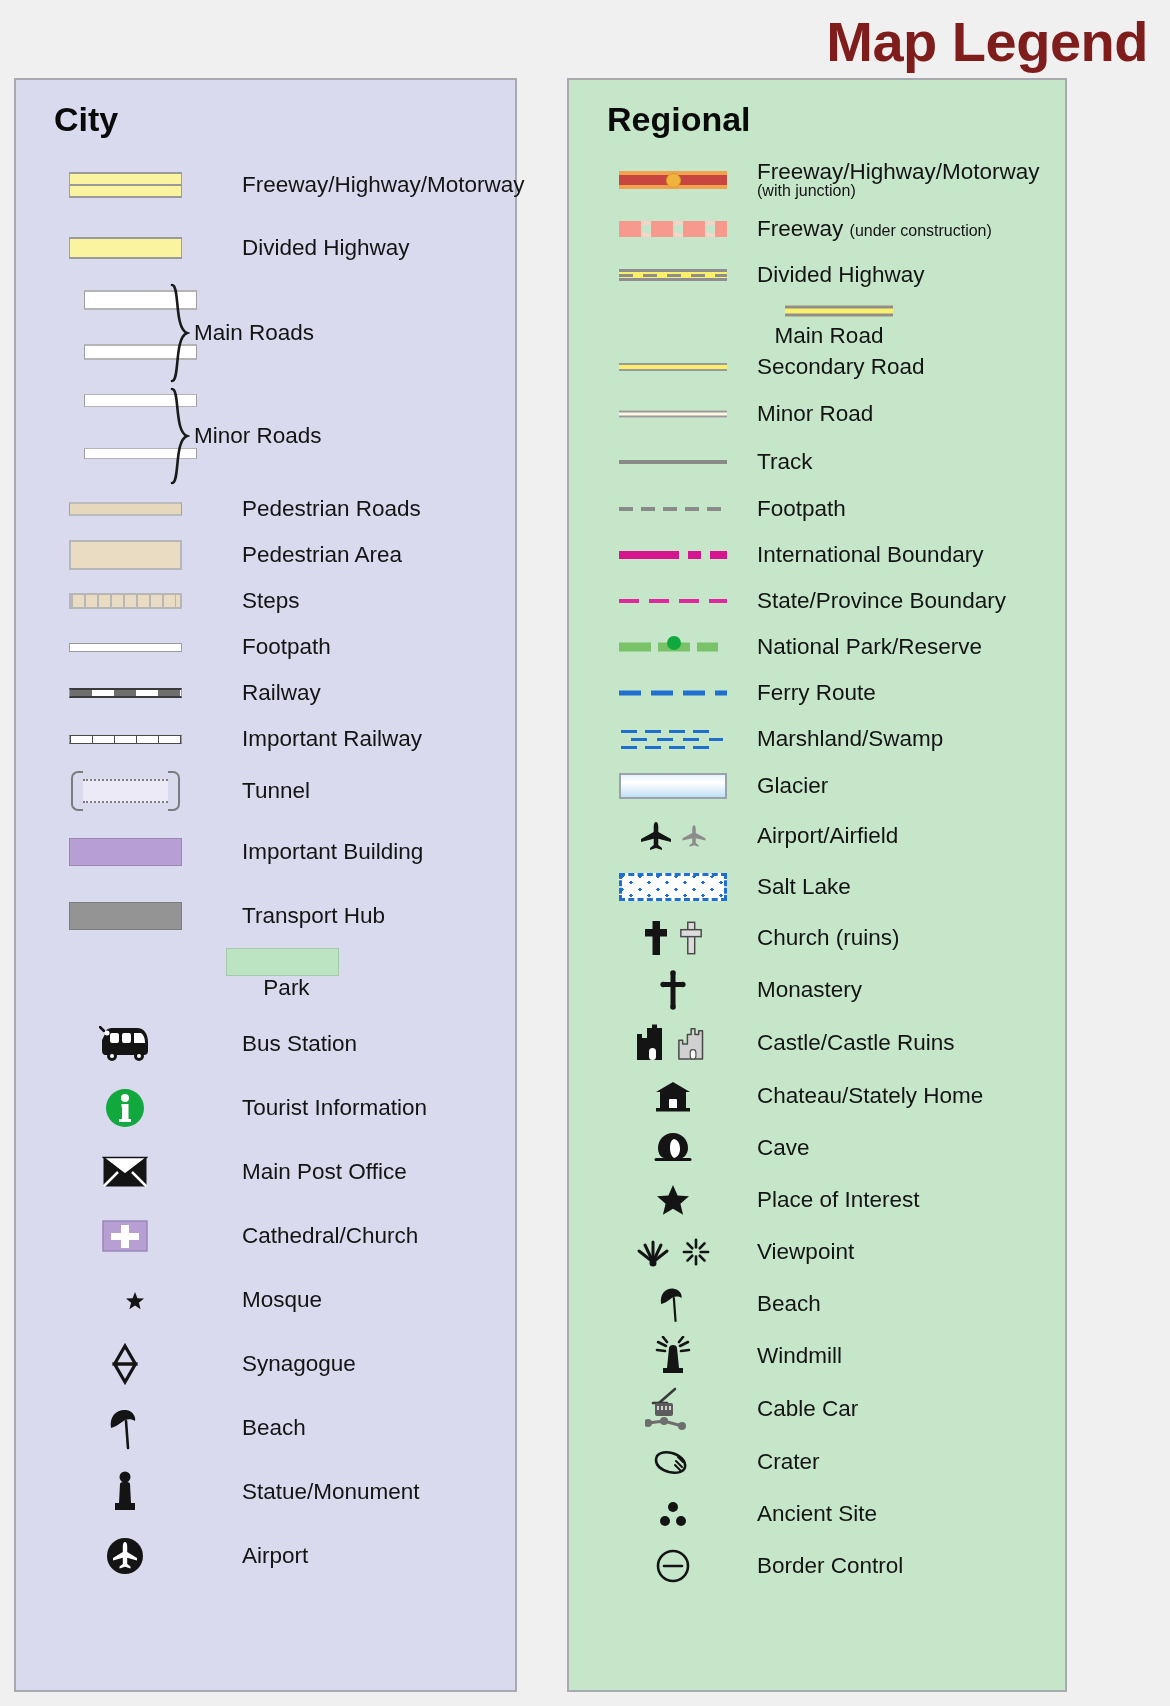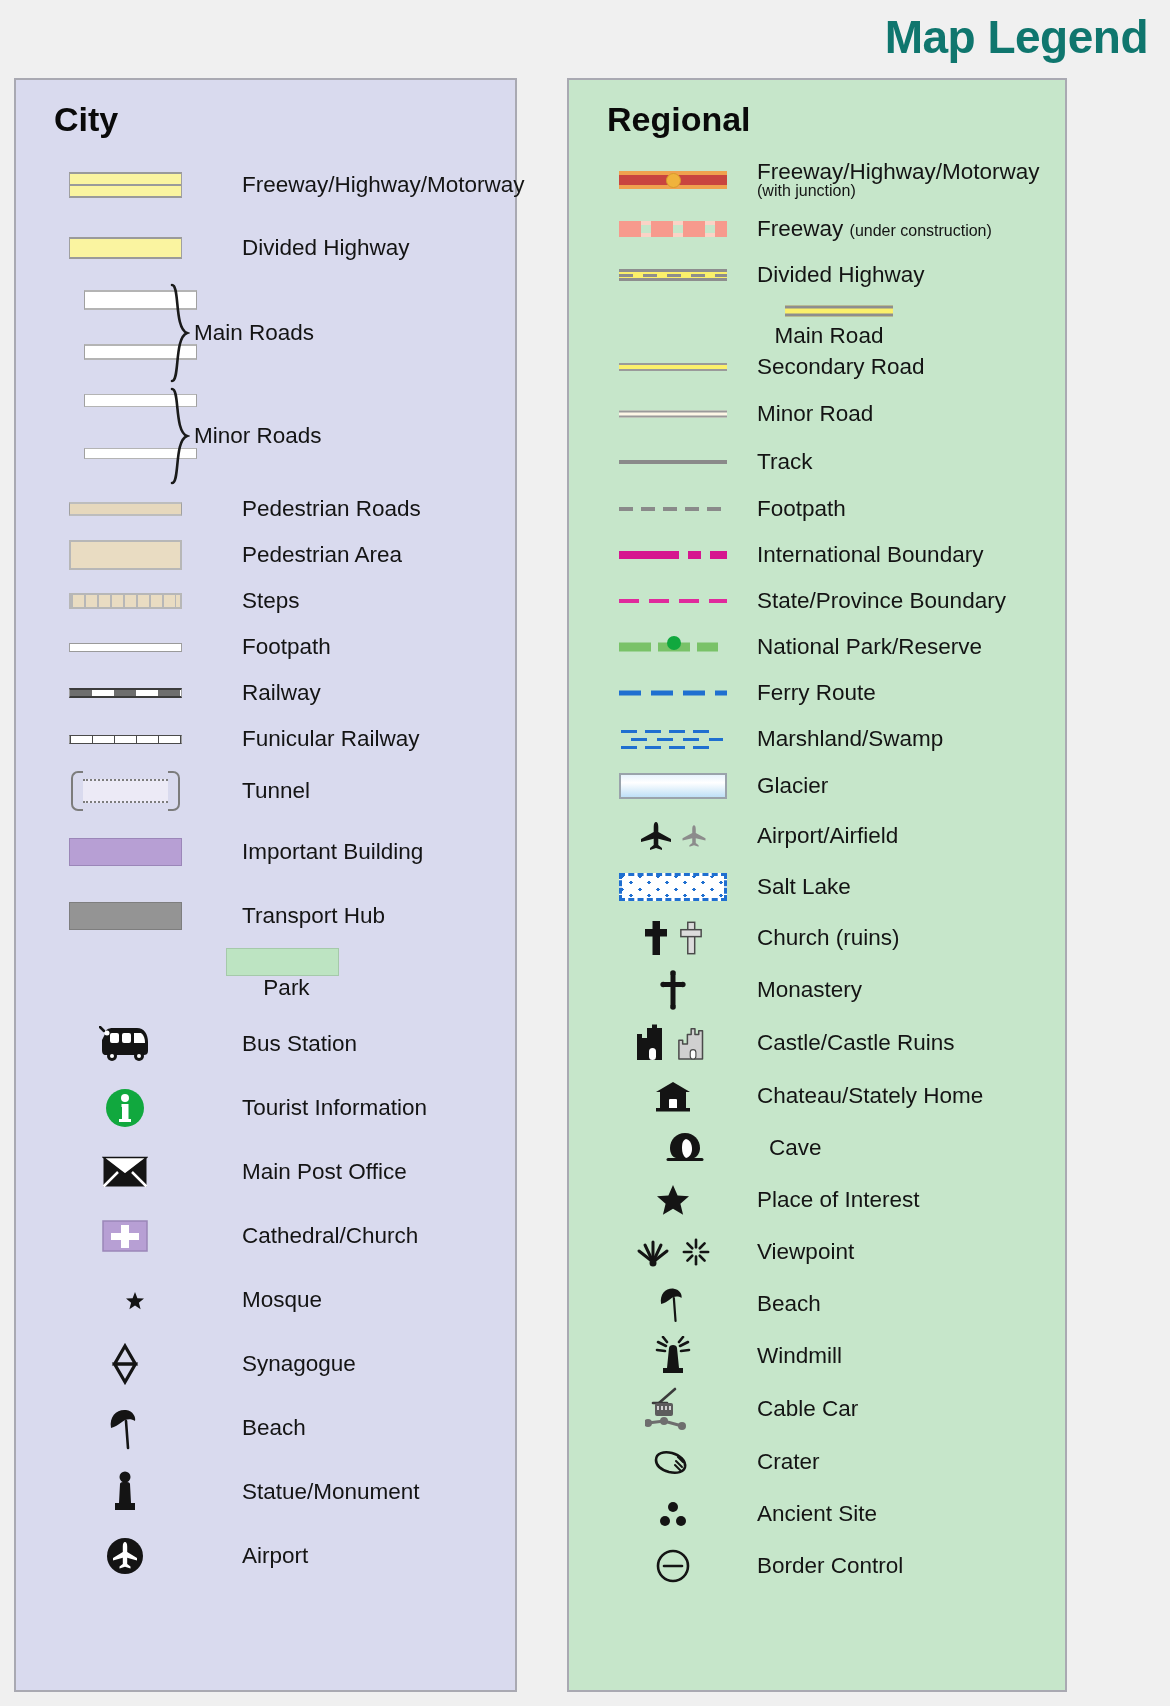--- a/index.html
+++ b/index.html
@@ -14,23 +14,23 @@
   #root {
     position: relative;
     width: 1170px; height: 1706px;
     background: #f0f0f0;
   }
 
   
   .legend-title {
     position: absolute;
     right: 22px; top: 14px;
-    font-size: 46px;
+    font-size: 56px;
     font-weight: bold;
-    color: #0f766e;
+    color: #7f1d1d;
     letter-spacing: -0.5px;
     line-height: 1;
   }
 
   
   .panel {
     position: absolute;
     border: 2px solid #a9a9b2;
   }
   .panel.city {
@@ -383,21 +383,21 @@
         <div class="sym">
             <div class="bar railway"></div>
           </div>
         <div class="lbl">Railway</div>
       </div>
 
       <div class="row" style="height:46px;">
         <div class="sym">
             <div class="bar funicular"></div>
           </div>
-        <div class="lbl">Funicular Railway</div>
+        <div class="lbl">Important Railway</div>
       </div>
 
       <div class="row" style="height:58px;">
         <div class="sym">
           <div class="tunnel">
             <div class="tbox"></div>
             <div class="brkL"></div>
             <div class="brkR"></div>
           </div>
         </div>
@@ -751,21 +751,21 @@
           <svg width="38" height="32" viewBox="0 0 38 32">
             <path d="M19 2 L36 12 L2 12 Z" fill="#141414"></path>
             <rect x="6" y="12" width="26" height="18" fill="#141414"></rect>
             <rect x="15" y="19" width="8" height="11" rx="1" fill="#fff"></rect>
             <rect x="2" y="28" width="34" height="3.5" fill="#141414"></rect>
           </svg>
         </div>
         <div class="lbl">Chateau/Stately Home</div>
       </div>
 
-      <div class="row" style="height:52px;padding-left:12px;">
+      <div class="row" style="height:52px;">
         <div class="sym">
           <svg width="40" height="34" viewBox="0 0 40 34">
             <path d="M20 2 C29 2 35 9 35 17 C35 22 32 26 29 27 L11 27 C7 26 5 22 5 17 C5 9 11 2 20 2 Z" fill="#141414"></path>
             <path d="M21 8 C25 9 27 13 27 18 C27 22 25 26 21 27 C18 25 17 21 17 17 C17 12 18 9 21 8 Z" fill="#fff"></path>
             <path d="M3 28.5 L37 28.5" stroke="#141414" stroke-width="3" stroke-linecap="round"></path>
           </svg>
         </div>
         <div class="lbl">Cave</div>
       </div>
 

